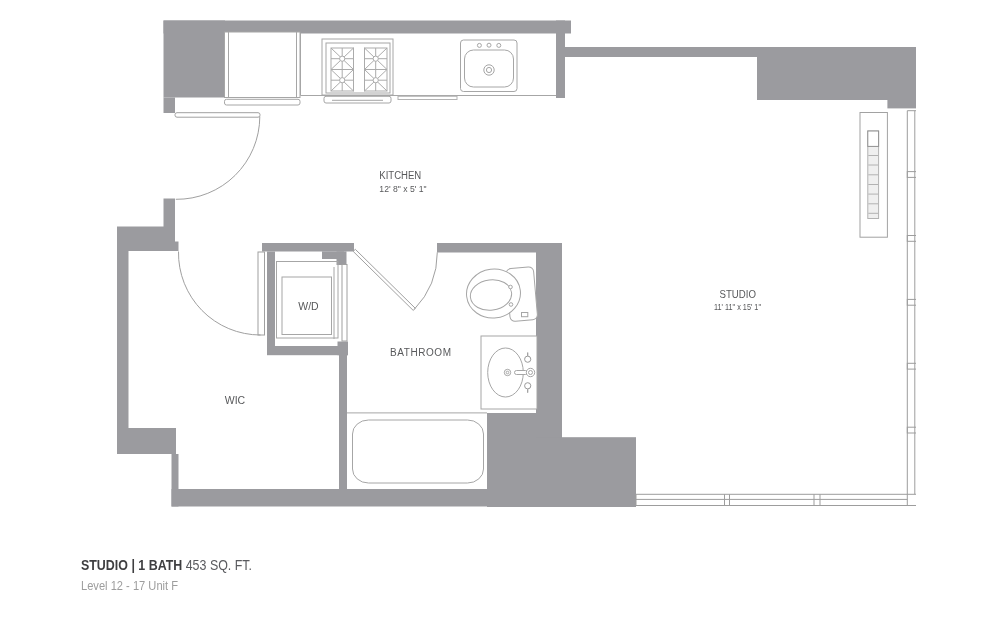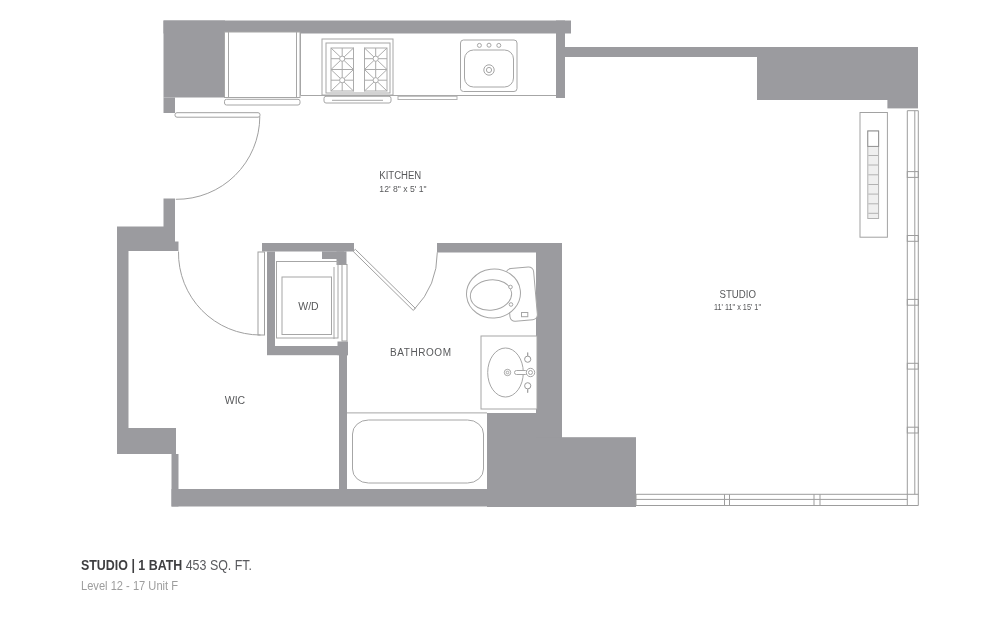--- a/index.html
+++ b/index.html
@@ -1,16 +1,16 @@
 <!DOCTYPE html>
 <html><head>
 <meta charset="utf-8">
 <style>
   html,body{margin:0;padding:0;background:#ffffff;}
-  .page{position:relative;width:1000px;height:641px;background:#ffffff;overflow:hidden;}
+  .page{position:relative;width:916px;height:641px;background:#ffffff;overflow:hidden;}
   svg{position:absolute;left:0;top:0;}
   text{font-family:"Liberation Sans",sans-serif;}
 </style>
 </head>
 <body>
 <div class="page">
 <svg width="1000" height="641" viewBox="0 0 1000 641">
 
   <g fill="#9b9b9f" stroke="none">
 

